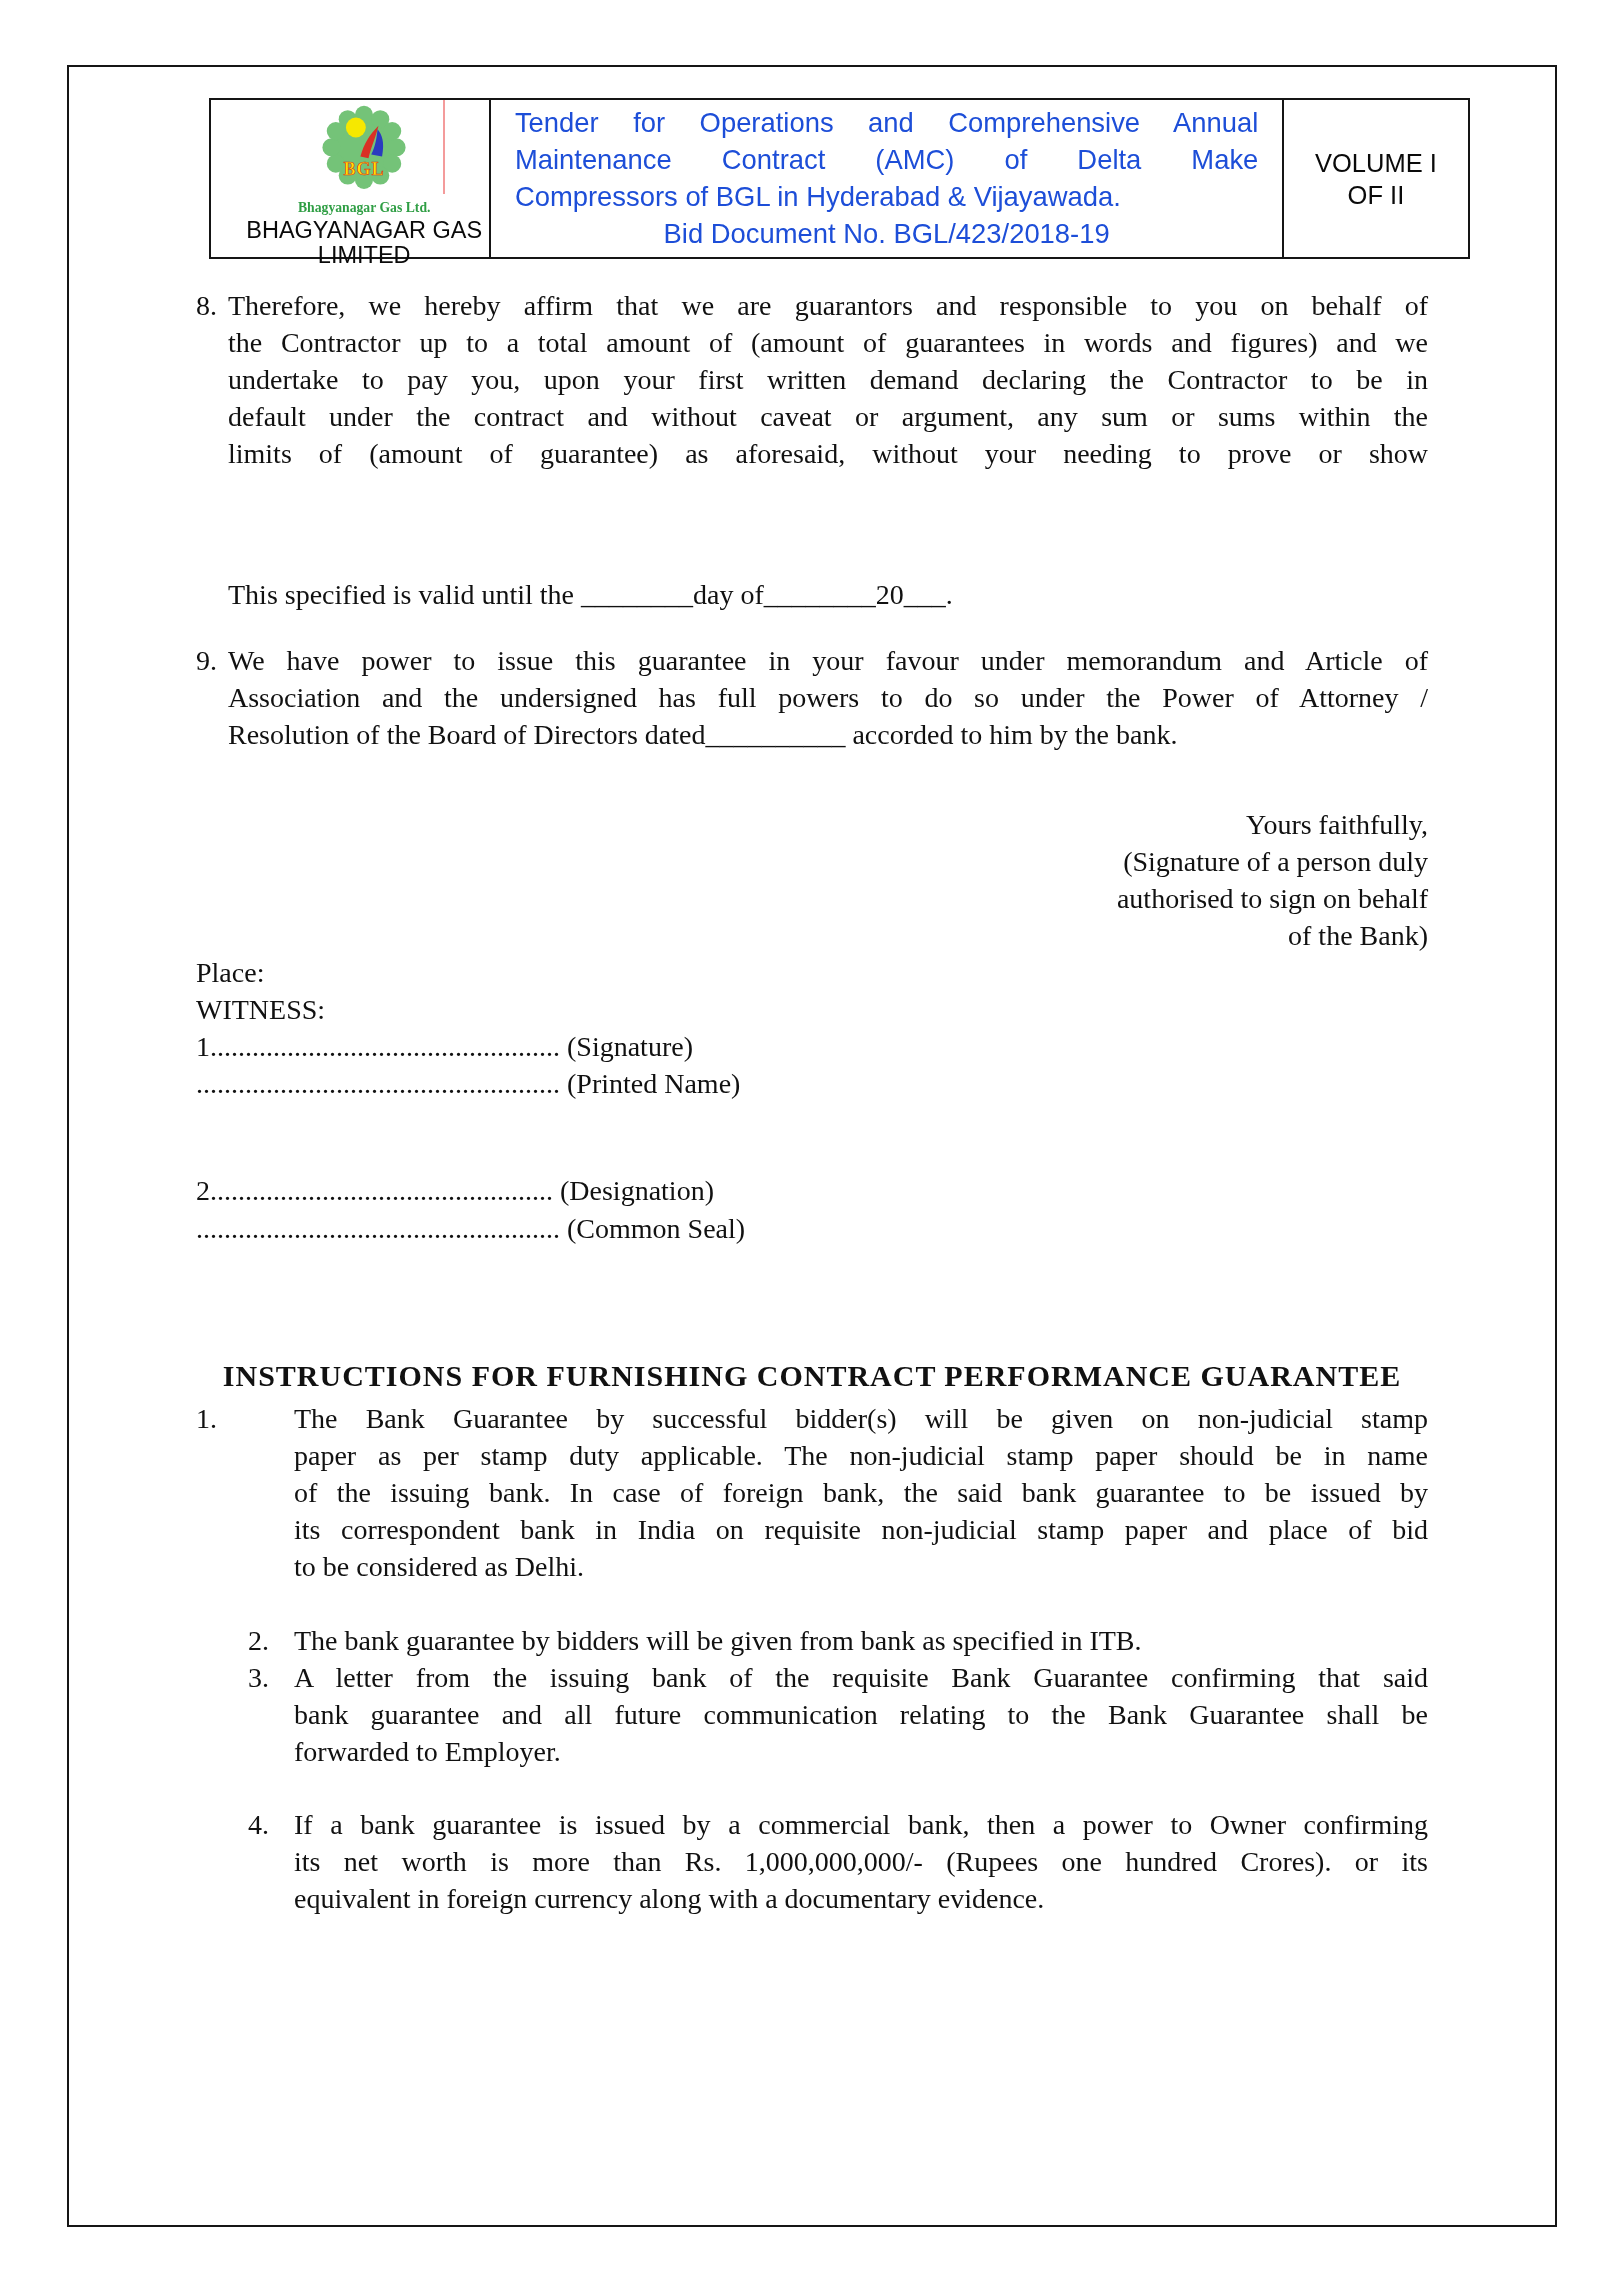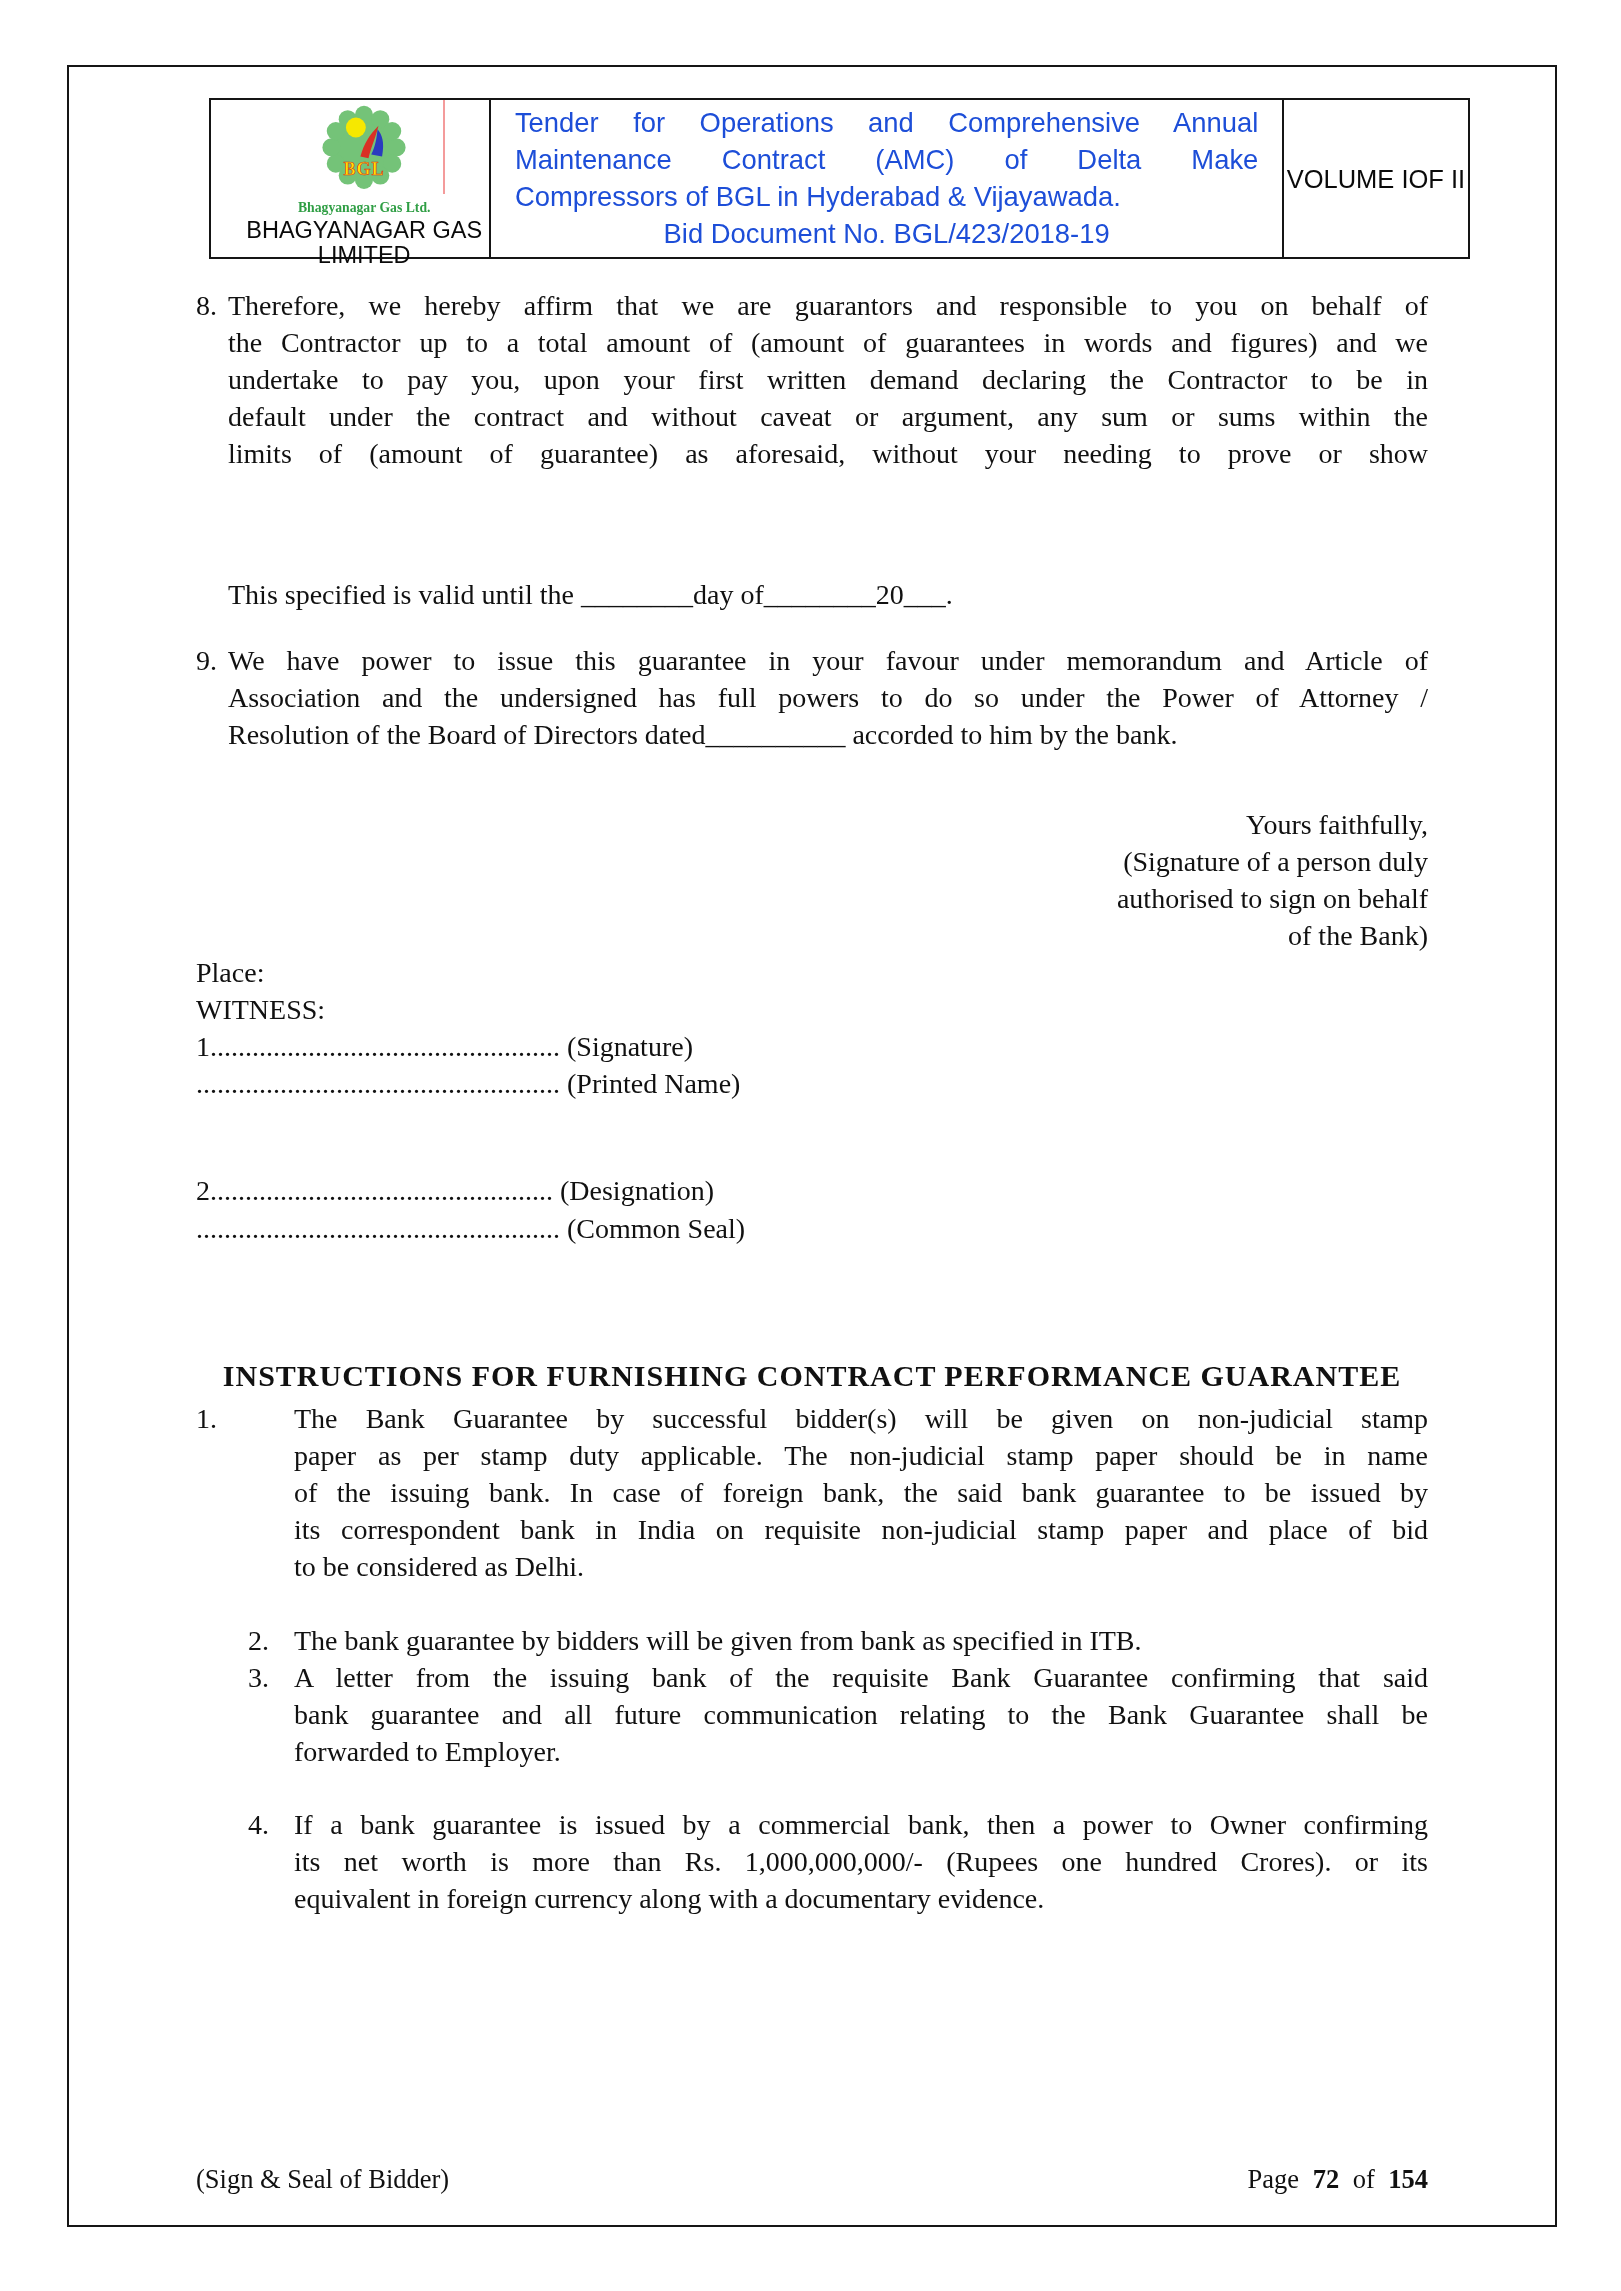--- a/index.html
+++ b/index.html
@@ -9,21 +9,21 @@
         border:2px solid #151515;}
   
   .header-table{position:absolute;left:209px;top:98px;width:1261px;height:161px;
         display:flex;border:2px solid #151515;box-sizing:border-box;background:#fff;}
   .cell{box-sizing:border-box;height:100%;}
   .cell-logo{width:259px;border-right:2px solid #151515;position:relative;
         text-align:center;padding-top:3.9px;margin-left:28px;}
   .cell-title{width:812px;border-right:2px solid #151515;
         font-family:"Liberation Sans", sans-serif;font-size:27.4px;line-height:37px;
         padding:3.9px 23.5px 0 23.5px;color:#1d4ed8;}
-  .cell-volume{width:189px;display:flex;justify-content:center;
+  .cell-volume{width:189px;display:flex;flex-direction:column;justify-content:center;
         align-items:center;font-family:"Liberation Sans", sans-serif;font-size:25.5px;
         line-height:32px;color:#0a0a0a;}
   .jline{text-align:justify;text-align-last:justify;}
   .cline{text-align:center;}
   .lline{text-align:left;text-align-last:left;}
   .logo-sub{font-size:13.7px;color:#2f9e44;font-family:"Liberation Serif",serif;
         font-weight:bold;margin-top:-2px;}
   .logo-company{font-family:"Liberation Sans", sans-serif;font-size:23.5px;line-height:25.5px;
         color:#0a0a0a;margin-top:2px;}
   .red-line{position:absolute;top:0;left:204px;width:2px;height:94px;background:#f49b9b;}
@@ -161,25 +161,16 @@
 
     <div class="block row indent2" style="top:1806px;width:1180px">
       <span class="num-mid">4.</span>
       <div class="txt">
         <div class="jline">If a bank guarantee is issued by a commercial bank, then a power to Owner confirming</div>
         <div class="jline">its net worth is more than Rs. 1,000,000,000/- (Rupees one hundred Crores). or its</div>
         <div class="lline">equivalent in foreign currency along with a documentary evidence.</div>
       </div>
     </div>
 
-    <div class="block footer" style="top:2161px">
-      <span>(Sign &amp; Seal of Bidder)</span>
-      <span>
-        <span class="fw">Page</span>
-        <b class="fw">72</b>
-        <span class="fw">of</span>
-        <b class="fw">154</b>
-      </span>
-    </div>
 
   </div>
 </div>
 
 
 </body></html>

